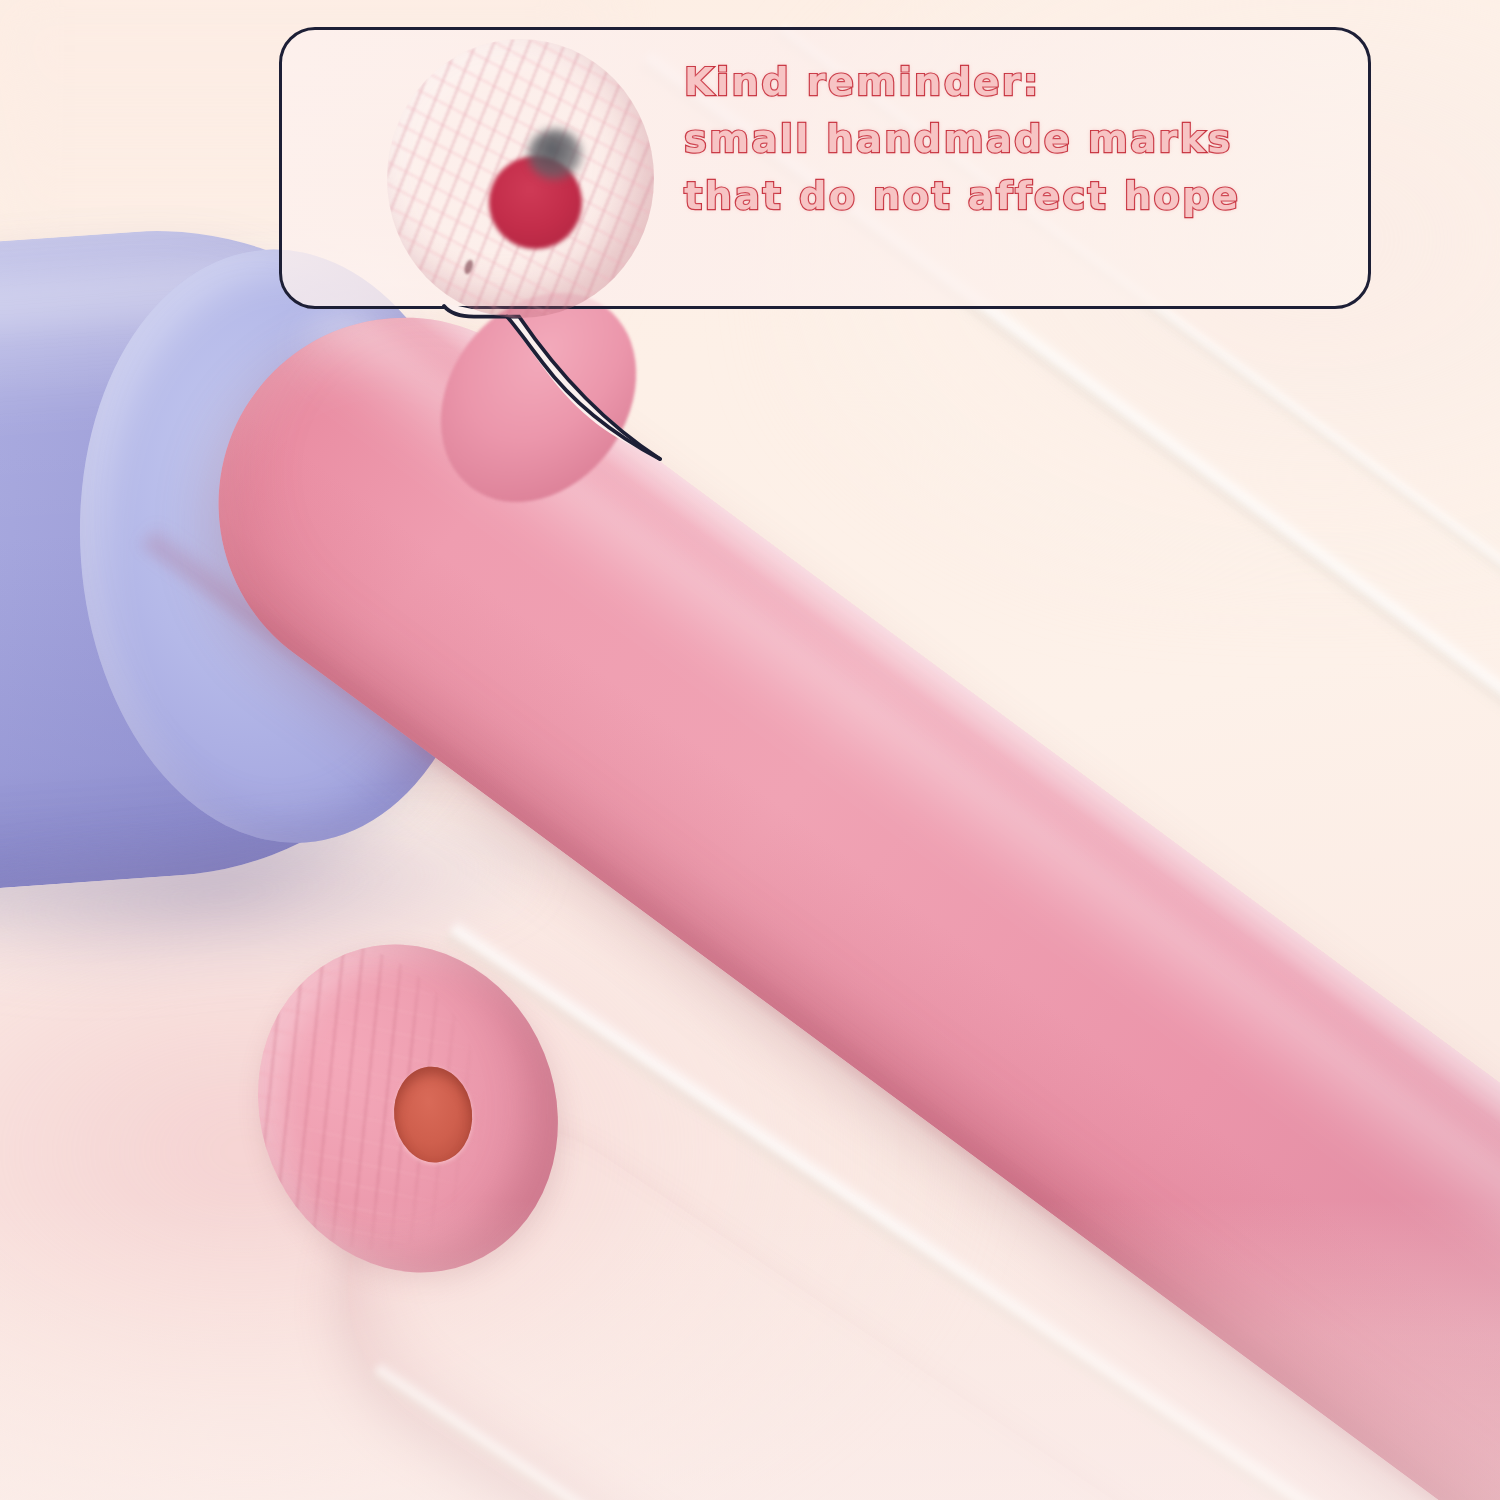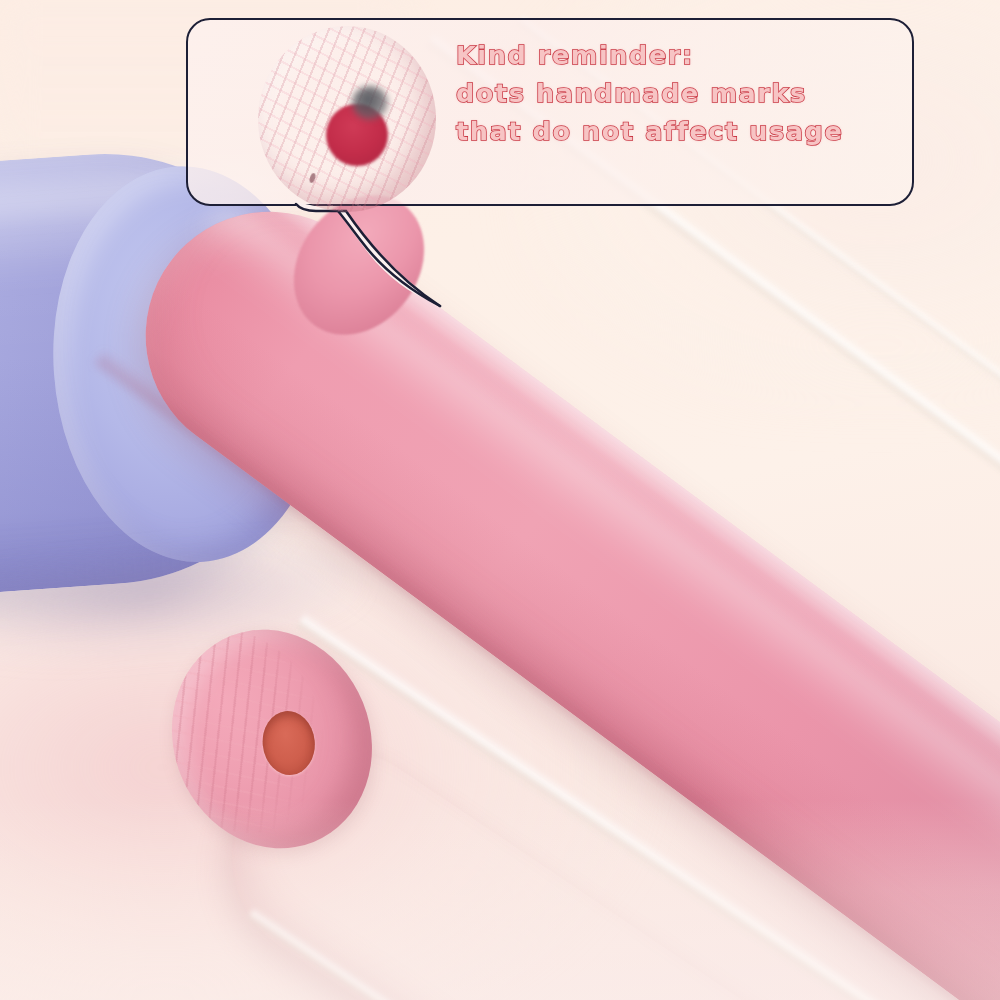--- a/index.html
+++ b/index.html
@@ -471,19 +471,19 @@
 
     <div class="inset-photo">
       <div class="inset-texture"></div>
       <div class="inset-hole"></div>
       <div class="inset-blackdot"></div>
       <div class="inset-speck"></div>
     </div>
 
     <div class="callout-text">
       <div class="callout-line">Kind reminder:</div>
-      <div class="callout-line">dots handmade marks</div>
-      <div class="callout-line">that do not affect usage</div>
+      <div class="callout-line">small handmade marks</div>
+      <div class="callout-line">that do not affect hope</div>
     </div>
   </div>
 
 
 </div>
 
 </body></html>

